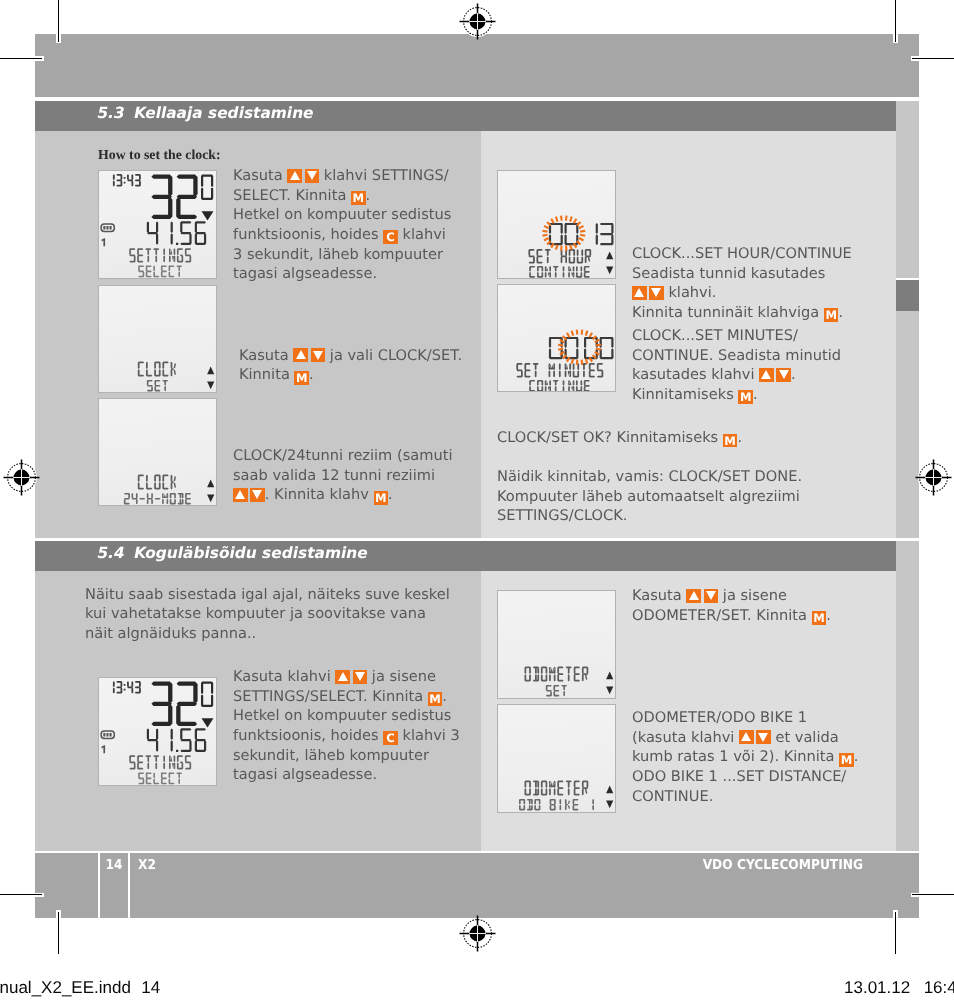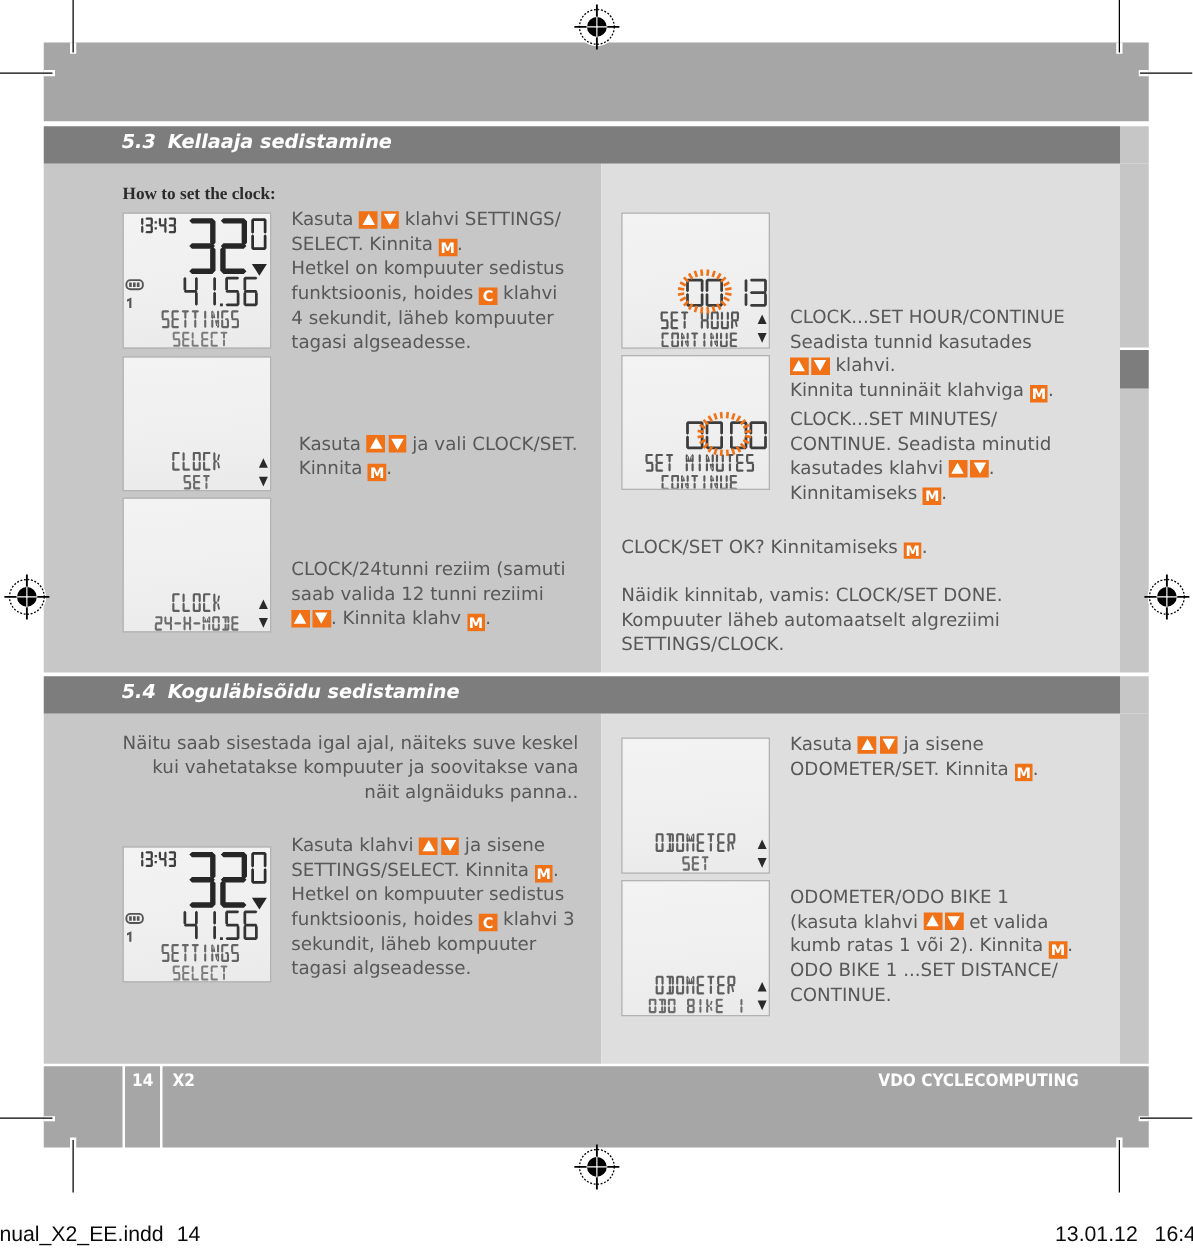--- a/index.html
+++ b/index.html
@@ -285,21 +285,21 @@
           <path fill="#666" d="M30.361 78.05L31.211000000000002 77.2L35.538999999999994 77.2L36.388999999999996 78.05L35.538999999999994 78.89999999999999L31.211000000000002 78.89999999999999ZM30.361 90.65L31.211000000000002 89.80000000000001L35.538999999999994 89.80000000000001L36.388999999999996 90.65L35.538999999999994 91.5L31.211000000000002 91.5ZM30.361 84.35000000000001L31.211000000000002 83.50000000000001L35.538999999999994 83.50000000000001L36.388999999999996 84.35000000000001L35.538999999999994 85.2L31.211000000000002 85.2ZM31.075000000000003 77.336L31.925000000000004 78.18599999999999L31.925000000000004 83.36400000000002L31.075000000000003 84.21400000000001L30.225 83.36400000000002L30.225 78.18599999999999ZM35.675 84.486L36.525 85.336L36.525 90.51400000000001L35.675 91.364L34.824999999999996 90.51400000000001L34.824999999999996 85.336ZM38.31100000000001 78.05L39.16100000000001 77.2L43.489 77.2L44.339 78.05L43.489 78.89999999999999L39.16100000000001 78.89999999999999ZM38.31100000000001 90.65L39.16100000000001 89.80000000000001L43.489 89.80000000000001L44.339 90.65L43.489 91.5L39.16100000000001 91.5ZM38.31100000000001 84.35000000000001L39.16100000000001 83.50000000000001L43.489 83.50000000000001L44.339 84.35000000000001L43.489 85.2L39.16100000000001 85.2ZM39.025000000000006 77.336L39.87500000000001 78.18599999999999L39.87500000000001 83.36400000000002L39.025000000000006 84.21400000000001L38.175000000000004 83.36400000000002L38.175000000000004 78.18599999999999ZM39.025000000000006 84.486L39.87500000000001 85.336L39.87500000000001 90.51400000000001L39.025000000000006 91.364L38.175000000000004 90.51400000000001L38.175000000000004 85.336ZM46.26100000000001 78.05L47.11100000000001 77.2L51.439 77.2L52.289 78.05L51.439 78.89999999999999L47.11100000000001 78.89999999999999ZM49.275000000000006 77.336L50.12500000000001 78.18599999999999L50.12500000000001 83.36400000000002L49.275000000000006 84.21400000000001L48.425000000000004 83.36400000000002L48.425000000000004 78.18599999999999ZM49.275000000000006 84.486L50.12500000000001 85.336L50.12500000000001 90.51400000000001L49.275000000000006 91.364L48.425000000000004 90.51400000000001L48.425000000000004 85.336ZM54.21100000000001 78.05L55.061000000000014 77.2L59.389 77.2L60.239000000000004 78.05L59.389 78.89999999999999L55.061000000000014 78.89999999999999ZM57.22500000000001 77.336L58.07500000000001 78.18599999999999L58.07500000000001 83.36400000000002L57.22500000000001 84.21400000000001L56.37500000000001 83.36400000000002L56.37500000000001 78.18599999999999ZM57.22500000000001 84.486L58.07500000000001 85.336L58.07500000000001 90.51400000000001L57.22500000000001 91.364L56.37500000000001 90.51400000000001L56.37500000000001 85.336ZM65.17500000000001 77.336L66.025 78.18599999999999L66.025 83.36400000000002L65.17500000000001 84.21400000000001L64.32500000000002 83.36400000000002L64.32500000000002 78.18599999999999ZM65.17500000000001 84.486L66.025 85.336L66.025 90.51400000000001L65.17500000000001 91.364L64.32500000000002 90.51400000000001L64.32500000000002 85.336ZM70.825 77.336L71.675 78.18599999999999L71.675 83.36400000000002L70.825 84.21400000000001L69.97500000000001 83.36400000000002L69.97500000000001 78.18599999999999ZM75.42500000000001 77.336L76.275 78.18599999999999L76.275 83.36400000000002L75.42500000000001 84.21400000000001L74.57500000000002 83.36400000000002L74.57500000000002 78.18599999999999ZM70.825 84.486L71.675 85.336L71.675 90.51400000000001L70.825 91.364L69.97500000000001 90.51400000000001L69.97500000000001 85.336ZM75.42500000000001 84.486L76.275 85.336L76.275 90.51400000000001L75.42500000000001 91.364L74.57500000000002 90.51400000000001L74.57500000000002 85.336ZM70.92 79.29L71.93 83.67L73.29 83.36L72.28 78.98ZM75.33 89.41L74.32 85.03L72.96 85.34L73.97 89.72ZM78.061 78.05L78.911 77.2L83.23900000000002 77.2L84.08900000000001 78.05L83.23900000000002 78.89999999999999L78.911 78.89999999999999ZM78.061 90.65L78.911 89.80000000000001L83.23900000000002 89.80000000000001L84.08900000000001 90.65L83.23900000000002 91.5L78.911 91.5ZM80.87100000000002 84.35000000000001L81.72100000000002 83.50000000000001L83.23900000000002 83.50000000000001L84.08900000000001 84.35000000000001L83.23900000000002 85.2L81.72100000000002 85.2ZM78.775 77.336L79.625 78.18599999999999L79.625 83.36400000000002L78.775 84.21400000000001L77.92500000000001 83.36400000000002L77.92500000000001 78.18599999999999ZM78.775 84.486L79.625 85.336L79.625 90.51400000000001L78.775 91.364L77.92500000000001 90.51400000000001L77.92500000000001 85.336ZM83.37500000000001 84.486L84.22500000000001 85.336L84.22500000000001 90.51400000000001L83.37500000000001 91.364L82.52500000000002 90.51400000000001L82.52500000000002 85.336ZM86.01100000000001 78.05L86.861 77.2L91.18900000000002 77.2L92.03900000000002 78.05L91.18900000000002 78.89999999999999L86.861 78.89999999999999ZM86.01100000000001 90.65L86.861 89.80000000000001L91.18900000000002 89.80000000000001L92.03900000000002 90.65L91.18900000000002 91.5L86.861 91.5ZM86.01100000000001 84.35000000000001L86.861 83.50000000000001L91.18900000000002 83.50000000000001L92.03900000000002 84.35000000000001L91.18900000000002 85.2L86.861 85.2ZM86.72500000000001 77.336L87.575 78.18599999999999L87.575 83.36400000000002L86.72500000000001 84.21400000000001L85.87500000000001 83.36400000000002L85.87500000000001 78.18599999999999ZM91.32500000000002 84.486L92.17500000000001 85.336L92.17500000000001 90.51400000000001L91.32500000000002 91.364L90.47500000000002 90.51400000000001L90.47500000000002 85.336Z"></path>
           <path fill="#7c7c7c" d="M39.278000000000006 95.2L40.078 94.4L44.32200000000001 94.4L45.12200000000001 95.2L44.32200000000001 96L40.078 96ZM39.278000000000006 105.50000000000001L40.078 104.70000000000002L44.32200000000001 104.70000000000002L45.12200000000001 105.50000000000001L44.32200000000001 106.30000000000001L40.078 106.30000000000001ZM39.278000000000006 100.35000000000001L40.078 99.55000000000001L44.32200000000001 99.55000000000001L45.12200000000001 100.35000000000001L44.32200000000001 101.15L40.078 101.15ZM39.95 94.528L40.75 95.328L40.75 99.42200000000001L39.95 100.22200000000001L39.150000000000006 99.42200000000001L39.150000000000006 95.328ZM44.45000000000001 100.47800000000001L45.25000000000001 101.278L45.25000000000001 105.37200000000001L44.45000000000001 106.17200000000001L43.65000000000001 105.37200000000001L43.65000000000001 101.278ZM46.87800000000001 95.2L47.678000000000004 94.4L51.92200000000001 94.4L52.72200000000001 95.2L51.92200000000001 96L47.678000000000004 96ZM46.87800000000001 105.50000000000001L47.678000000000004 104.70000000000002L51.92200000000001 104.70000000000002L52.72200000000001 105.50000000000001L51.92200000000001 106.30000000000001L47.678000000000004 106.30000000000001ZM46.87800000000001 100.35000000000001L47.678000000000004 99.55000000000001L51.92200000000001 99.55000000000001L52.72200000000001 100.35000000000001L51.92200000000001 101.15L47.678000000000004 101.15ZM47.550000000000004 94.528L48.35 95.328L48.35 99.42200000000001L47.550000000000004 100.22200000000001L46.75000000000001 99.42200000000001L46.75000000000001 95.328ZM47.550000000000004 100.47800000000001L48.35 101.278L48.35 105.37200000000001L47.550000000000004 106.17200000000001L46.75000000000001 105.37200000000001L46.75000000000001 101.278ZM54.47800000000001 105.50000000000001L55.278000000000006 104.70000000000002L59.52200000000001 104.70000000000002L60.32200000000001 105.50000000000001L59.52200000000001 106.30000000000001L55.278000000000006 106.30000000000001ZM55.150000000000006 94.528L55.95 95.328L55.95 99.42200000000001L55.150000000000006 100.22200000000001L54.35000000000001 99.42200000000001L54.35000000000001 95.328ZM55.150000000000006 100.47800000000001L55.95 101.278L55.95 105.37200000000001L55.150000000000006 106.17200000000001L54.35000000000001 105.37200000000001L54.35000000000001 101.278ZM62.07800000000001 95.2L62.87800000000001 94.4L67.12200000000001 94.4L67.92200000000001 95.2L67.12200000000001 96L62.87800000000001 96ZM62.07800000000001 105.50000000000001L62.87800000000001 104.70000000000002L67.12200000000001 104.70000000000002L67.92200000000001 105.50000000000001L67.12200000000001 106.30000000000001L62.87800000000001 106.30000000000001ZM62.07800000000001 100.35000000000001L62.87800000000001 99.55000000000001L67.12200000000001 99.55000000000001L67.92200000000001 100.35000000000001L67.12200000000001 101.15L62.87800000000001 101.15ZM62.75000000000001 94.528L63.550000000000004 95.328L63.550000000000004 99.42200000000001L62.75000000000001 100.22200000000001L61.95000000000001 99.42200000000001L61.95000000000001 95.328ZM62.75000000000001 100.47800000000001L63.550000000000004 101.278L63.550000000000004 105.37200000000001L62.75000000000001 106.17200000000001L61.95000000000001 105.37200000000001L61.95000000000001 101.278ZM69.67800000000001 95.2L70.47800000000001 94.4L74.72200000000001 94.4L75.522 95.2L74.72200000000001 96L70.47800000000001 96ZM69.67800000000001 105.50000000000001L70.47800000000001 104.70000000000002L74.72200000000001 104.70000000000002L75.522 105.50000000000001L74.72200000000001 106.30000000000001L70.47800000000001 106.30000000000001ZM70.35000000000001 94.528L71.15 95.328L71.15 99.42200000000001L70.35000000000001 100.22200000000001L69.55000000000001 99.42200000000001L69.55000000000001 95.328ZM70.35000000000001 100.47800000000001L71.15 101.278L71.15 105.37200000000001L70.35000000000001 106.17200000000001L69.55000000000001 105.37200000000001L69.55000000000001 101.278ZM77.278 95.2L78.078 94.4L82.322 94.4L83.122 95.2L82.322 96L78.078 96ZM80.2 94.528L81 95.328L81 99.42200000000001L80.2 100.22200000000001L79.4 99.42200000000001L79.4 95.328ZM80.2 100.47800000000001L81 101.278L81 105.37200000000001L80.2 106.17200000000001L79.4 105.37200000000001L79.4 101.278Z"></path>
         </svg>
       </div>
       <div class="h3" style="left: 98px; top: 147px;">How to set the clock:</div>
       <div class="bt" style="left: 233px; top: 166px;">
         <div>Kasuta <span class="key up"></span><span class="key dn"></span> klahvi SETTINGS/</div>
         <div>SELECT. Kinnita <span class="key ltr">M</span>.</div>
         <div>Hetkel on kompuuter sedistus</div>
         <div>funktsioonis, hoides <span class="key ltr">C</span> klahvi</div>
-        <div>4 sekundit, läheb kompuuter</div>
+        <div>3 sekundit, läheb kompuuter</div>
         <div>tagasi algseadesse.</div>
       </div>
       <div class="bt" style="left: 239px; top: 345.6px;">
         <div>Kasuta <span class="key up"></span><span class="key dn"></span> ja vali CLOCK/SET.</div>
         <div>Kinnita <span class="key ltr">M</span>.</div>
       </div>
       <div class="bt" style="left: 233px; top: 446px;">
         <div>CLOCK/24tunni reziim (samuti</div>
         <div>saab valida 12 tunni reziimi</div>
         <div><span class="key up"></span><span class="key dn"></span>. Kinnita klahv <span class="key ltr">M</span>.</div>
@@ -317,21 +317,21 @@
         <div>Kinnitamiseks <span class="key ltr">M</span>.</div>
       </div>
       <div class="bt" style="left: 497px; top: 428px;">
         <div>CLOCK/SET OK? Kinnitamiseks <span class="key ltr">M</span>.</div>
       </div>
       <div class="bt" style="left: 497px; top: 467px;">
         <div>Näidik kinnitab, vamis: CLOCK/SET DONE.</div>
         <div>Kompuuter läheb automaatselt algreziimi</div>
         <div>SETTINGS/CLOCK.</div>
       </div>
-      <div class="bt" style="left: 98px; top: 584.8px; text-align: right;">
+      <div class="bt" style="left: 85px; top: 584.8px;">
         <div>Näitu saab sisestada igal ajal, näiteks suve keskel</div>
         <div>kui vahetatakse kompuuter ja soovitakse vana</div>
         <div>näit algnäiduks panna..</div>
       </div>
       <div class="bt" style="left: 233px; top: 667px;">
         <div>Kasuta klahvi <span class="key up"></span><span class="key dn"></span> ja sisene</div>
         <div>SETTINGS/SELECT. Kinnita <span class="key ltr">M</span>.</div>
         <div>Hetkel on kompuuter sedistus</div>
         <div>funktsioonis, hoides <span class="key ltr">C</span> klahvi 3</div>
         <div>sekundit, läheb kompuuter</div>

